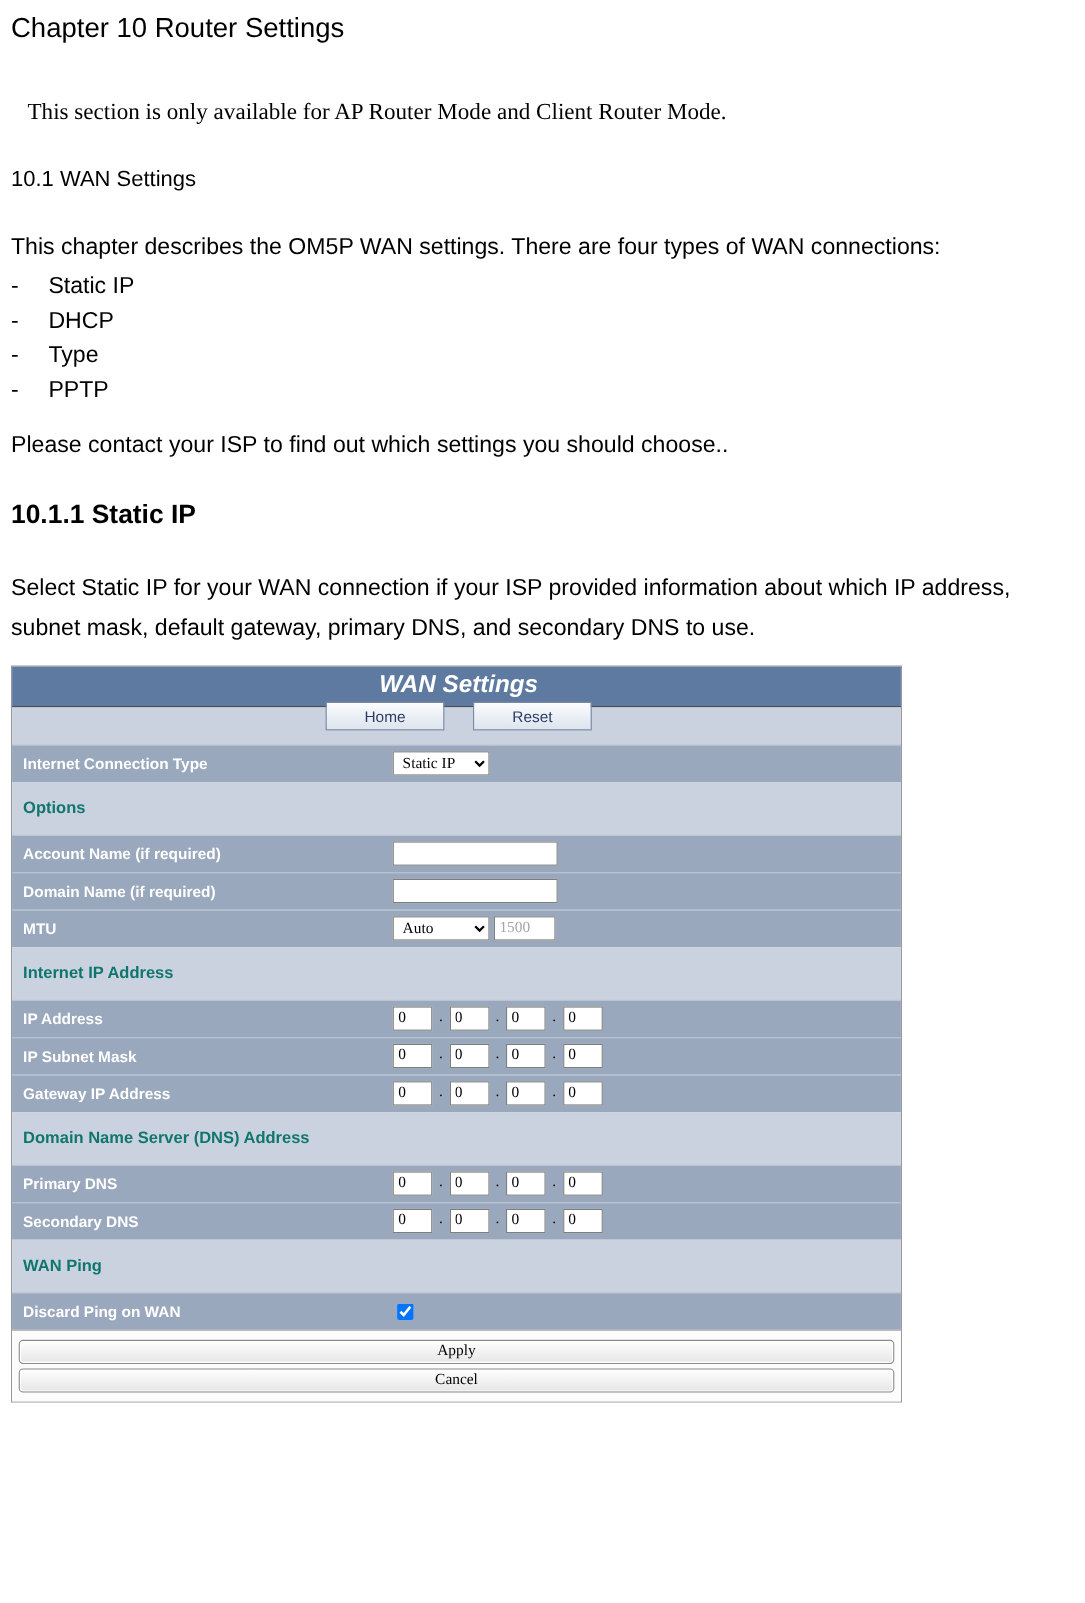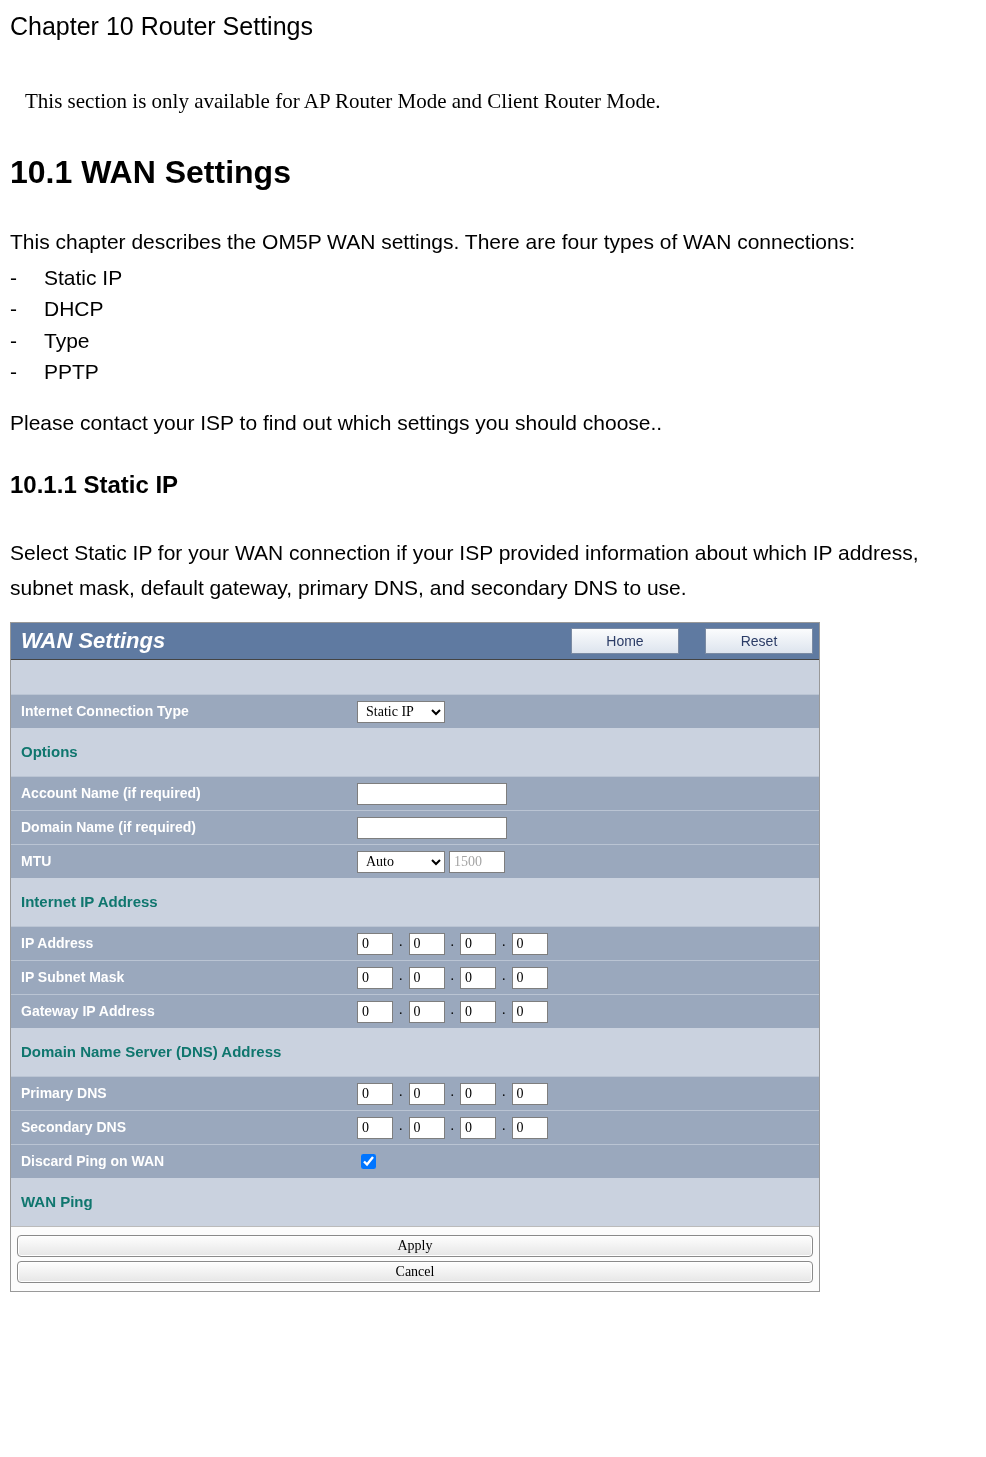--- a/index.html
+++ b/index.html
@@ -12,22 +12,22 @@
     line-height: 1.45;
     font-size: 21px;
   }
   .chapter-title {
     font-size: 25px;
     font-weight: 400;
     margin: 0 0 42px 0;
   }
   .intro-text { margin: 0 0 32px 15px; font-family: Liberation Serif, serif; }
   .section-heading {
-    font-size: 32px;
-    font-weight: 700;
+    font-size: 20px;
+    font-weight: 400;
     margin: 0 0 32px 0;
   }
   .para { margin: 0 0 4px 0; }
   ul.dash-list {
     list-style: none;
     margin: 0 0 4px 0;
     padding: 0;
   }
   ul.dash-list li {
     display: flex;
@@ -52,20 +52,21 @@
     color: #000;
   }
   .panel-header {
     background: #5f7aa1;
     border-bottom: 1px solid #444;
     display: flex;
     align-items: center;
     justify-content: space-between;
     padding: 0 6px 0 10px;
     height: 37px;
+    flex-direction: column;
   }
   .panel-title {
     color: #fff;
     font-size: 22px;
     font-weight: 700;
     font-style: italic;
   }
   .tab-buttons { display: flex; gap: 16px; align-items: center; }
   .tab-btn {
     background: linear-gradient(#fbfcfd, #dde4ee);
@@ -296,28 +297,28 @@
       <input class="native-oct" value="0" style="">
         <span class="ip-dot">.</span>
       <input class="native-oct" value="0" style="">
         <span class="ip-dot">.</span>
       <input class="native-oct" value="0" style="">
         <span class="ip-dot">.</span>
       <input class="native-oct" value="0" style="">
     </div>
   </div>
 
-  <div class="row field">
-    <div class="label-cell">Discard Ping on WAN</div>
-    <div class="value-cell">
-      <input type="checkbox" class="native-cb" checked="" style="">
-    </div>
-  </div>
-
   <div class="row section-head">
     <div class="label">WAN Ping</div>
+  </div>
+
+  <div class="row field">
+    <div class="label-cell">Discard Ping on WAN</div>
+    <div class="value-cell">
+      <input type="checkbox" class="native-cb" checked="" style="">
+    </div>
   </div>
 
   <div class="btn-row">
     <button class="rounded-btn">Apply</button>
     <button class="rounded-btn">Cancel</button>
   </div>
 </div>
 
 </body></html>

